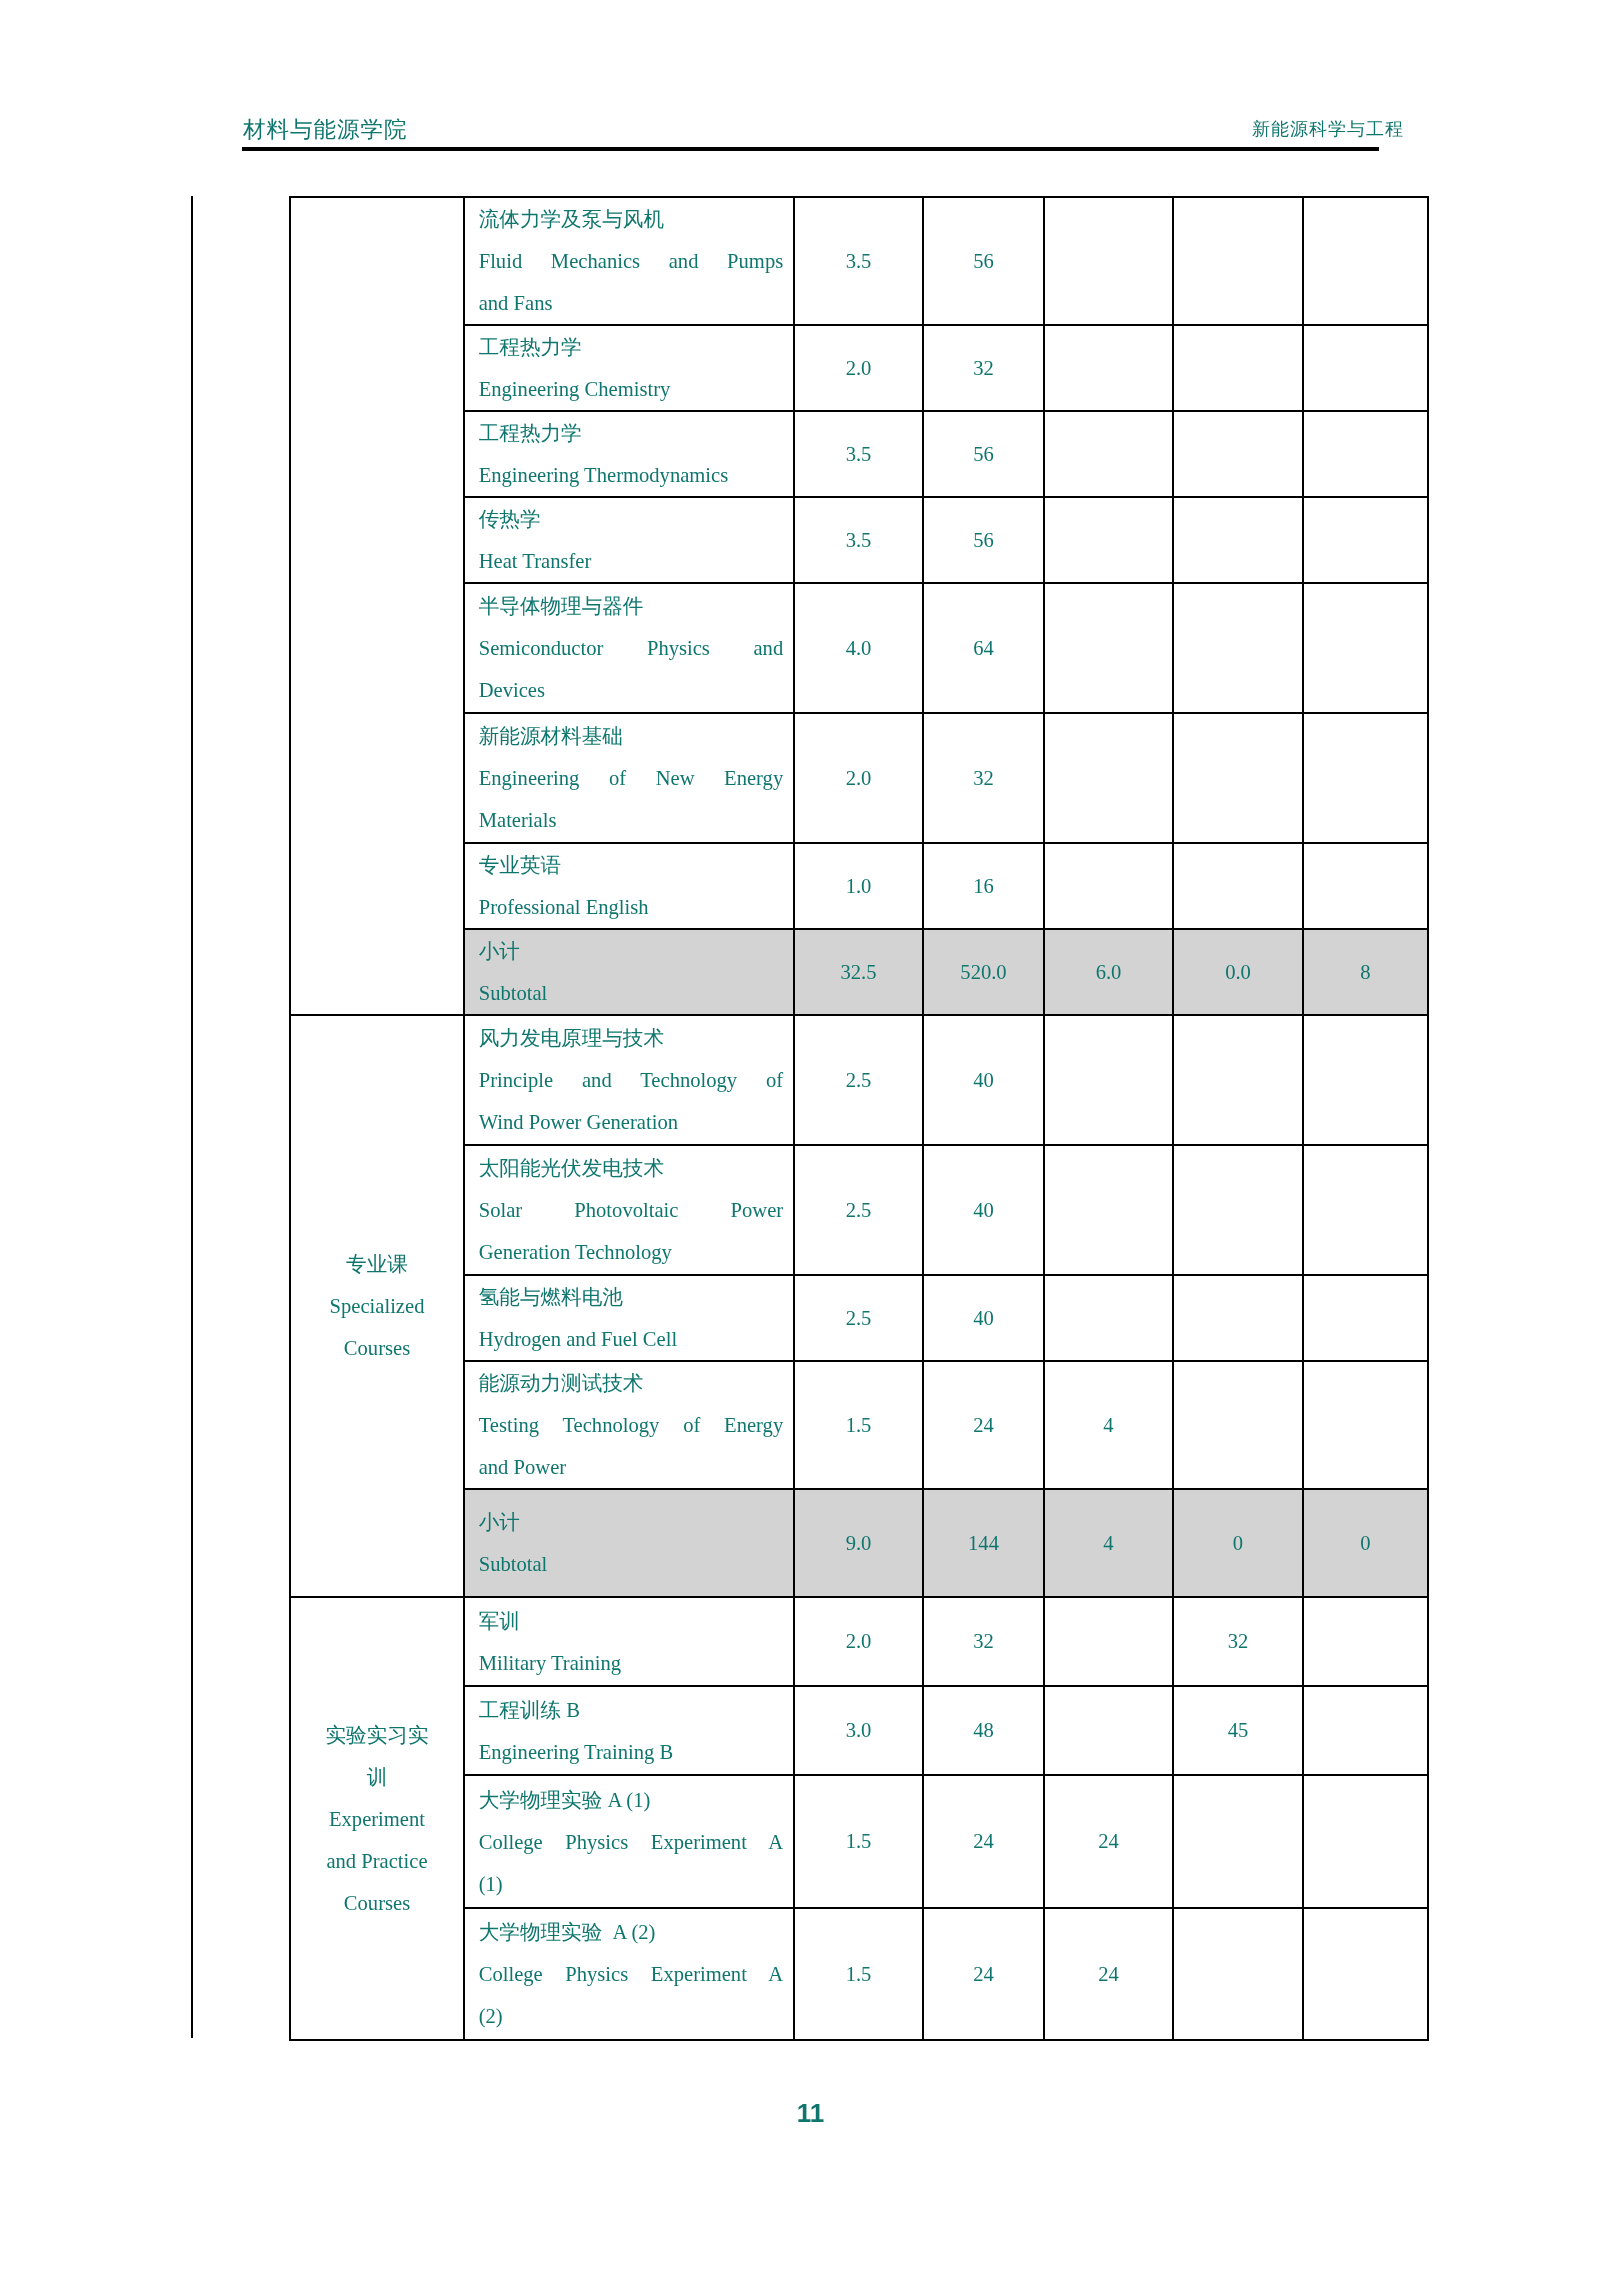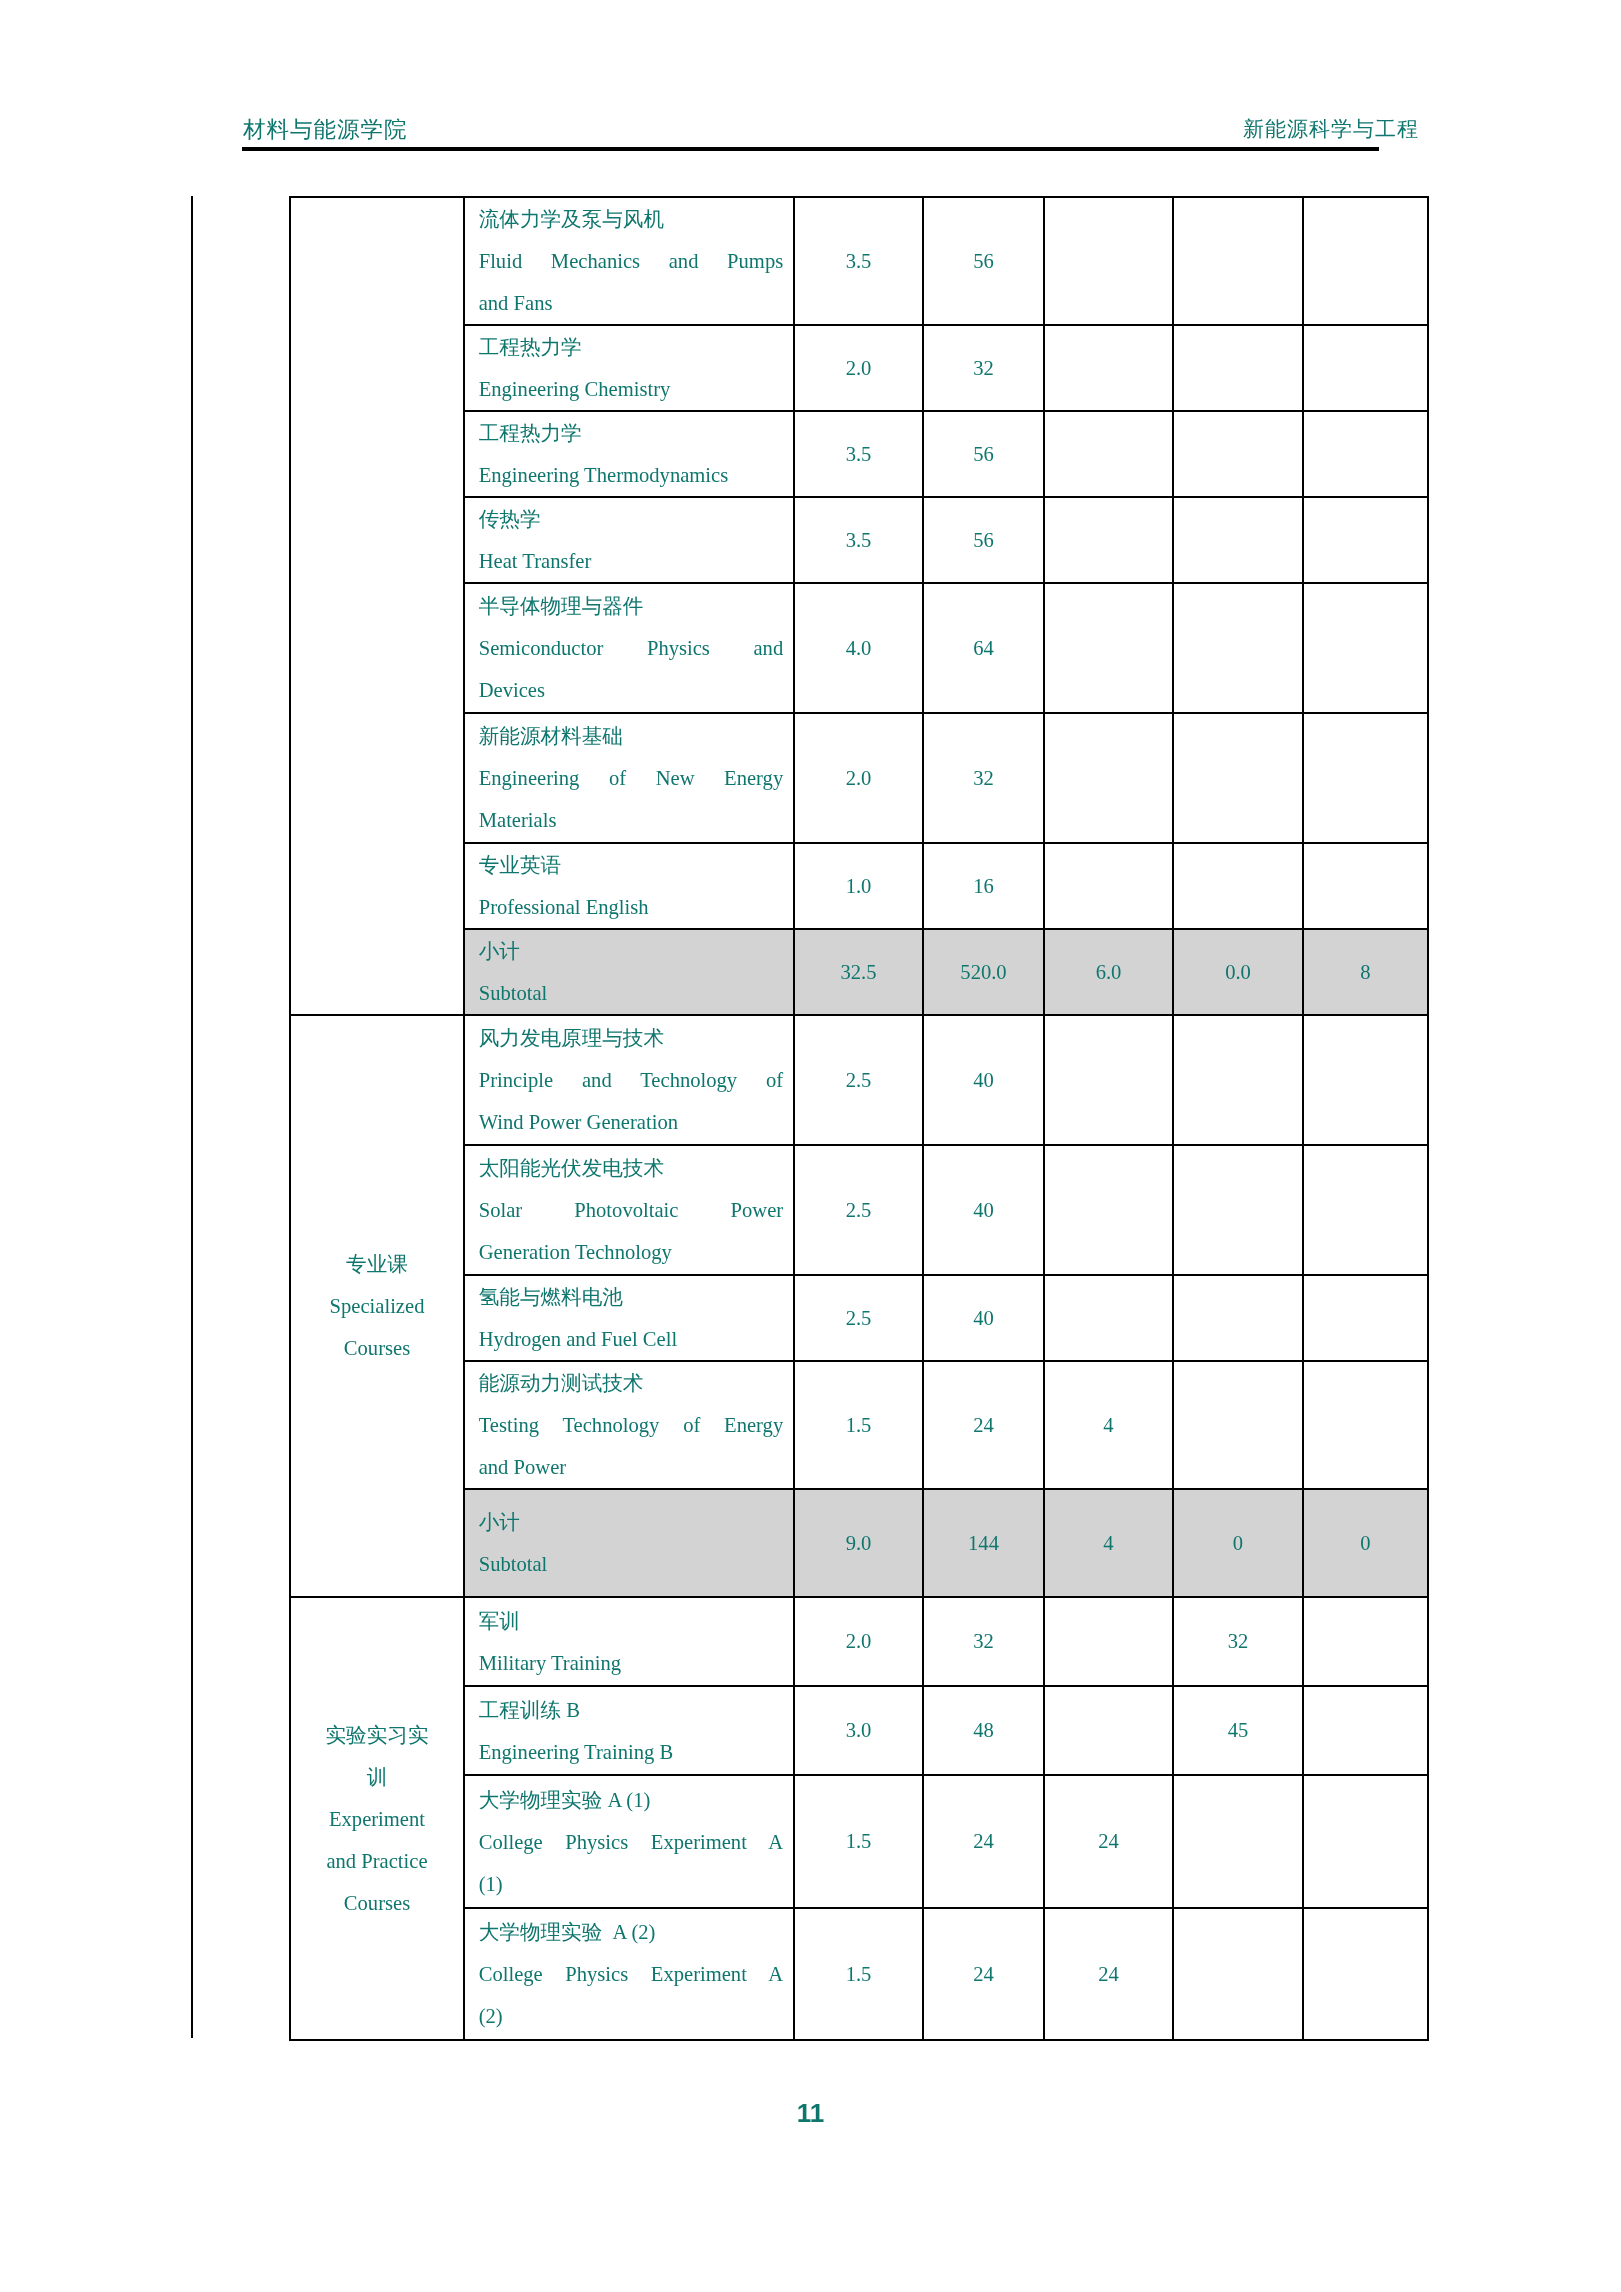--- a/index.html
+++ b/index.html
@@ -10,22 +10,22 @@
     color:#0f766e;
     font-family:"Liberation Serif","DejaVu Serif",serif;
     overflow:hidden;
     padding-left:32px;
   }
   .header-left{
     position:absolute;left:243px;top:115px;
     font-size:22.5px;line-height:29px;letter-spacing:1px;
   }
   .header-right{
-    position:absolute;right:234px;top:115px;
-    font-size:21px;line-height:29px;letter-spacing:1px;
+    position:absolute;right:249px;top:115px;
+    font-size:18px;line-height:29px;letter-spacing:1px;
     text-align:left;
   }
   .header-rule{
     position:absolute;left:242px;top:147px;
     width:1137px;height:3.9px;background:#000;
   }
   .change-bar{
     position:absolute;left:191px;top:196px;
     width:2px;height:1842px;background:#000;
   }

